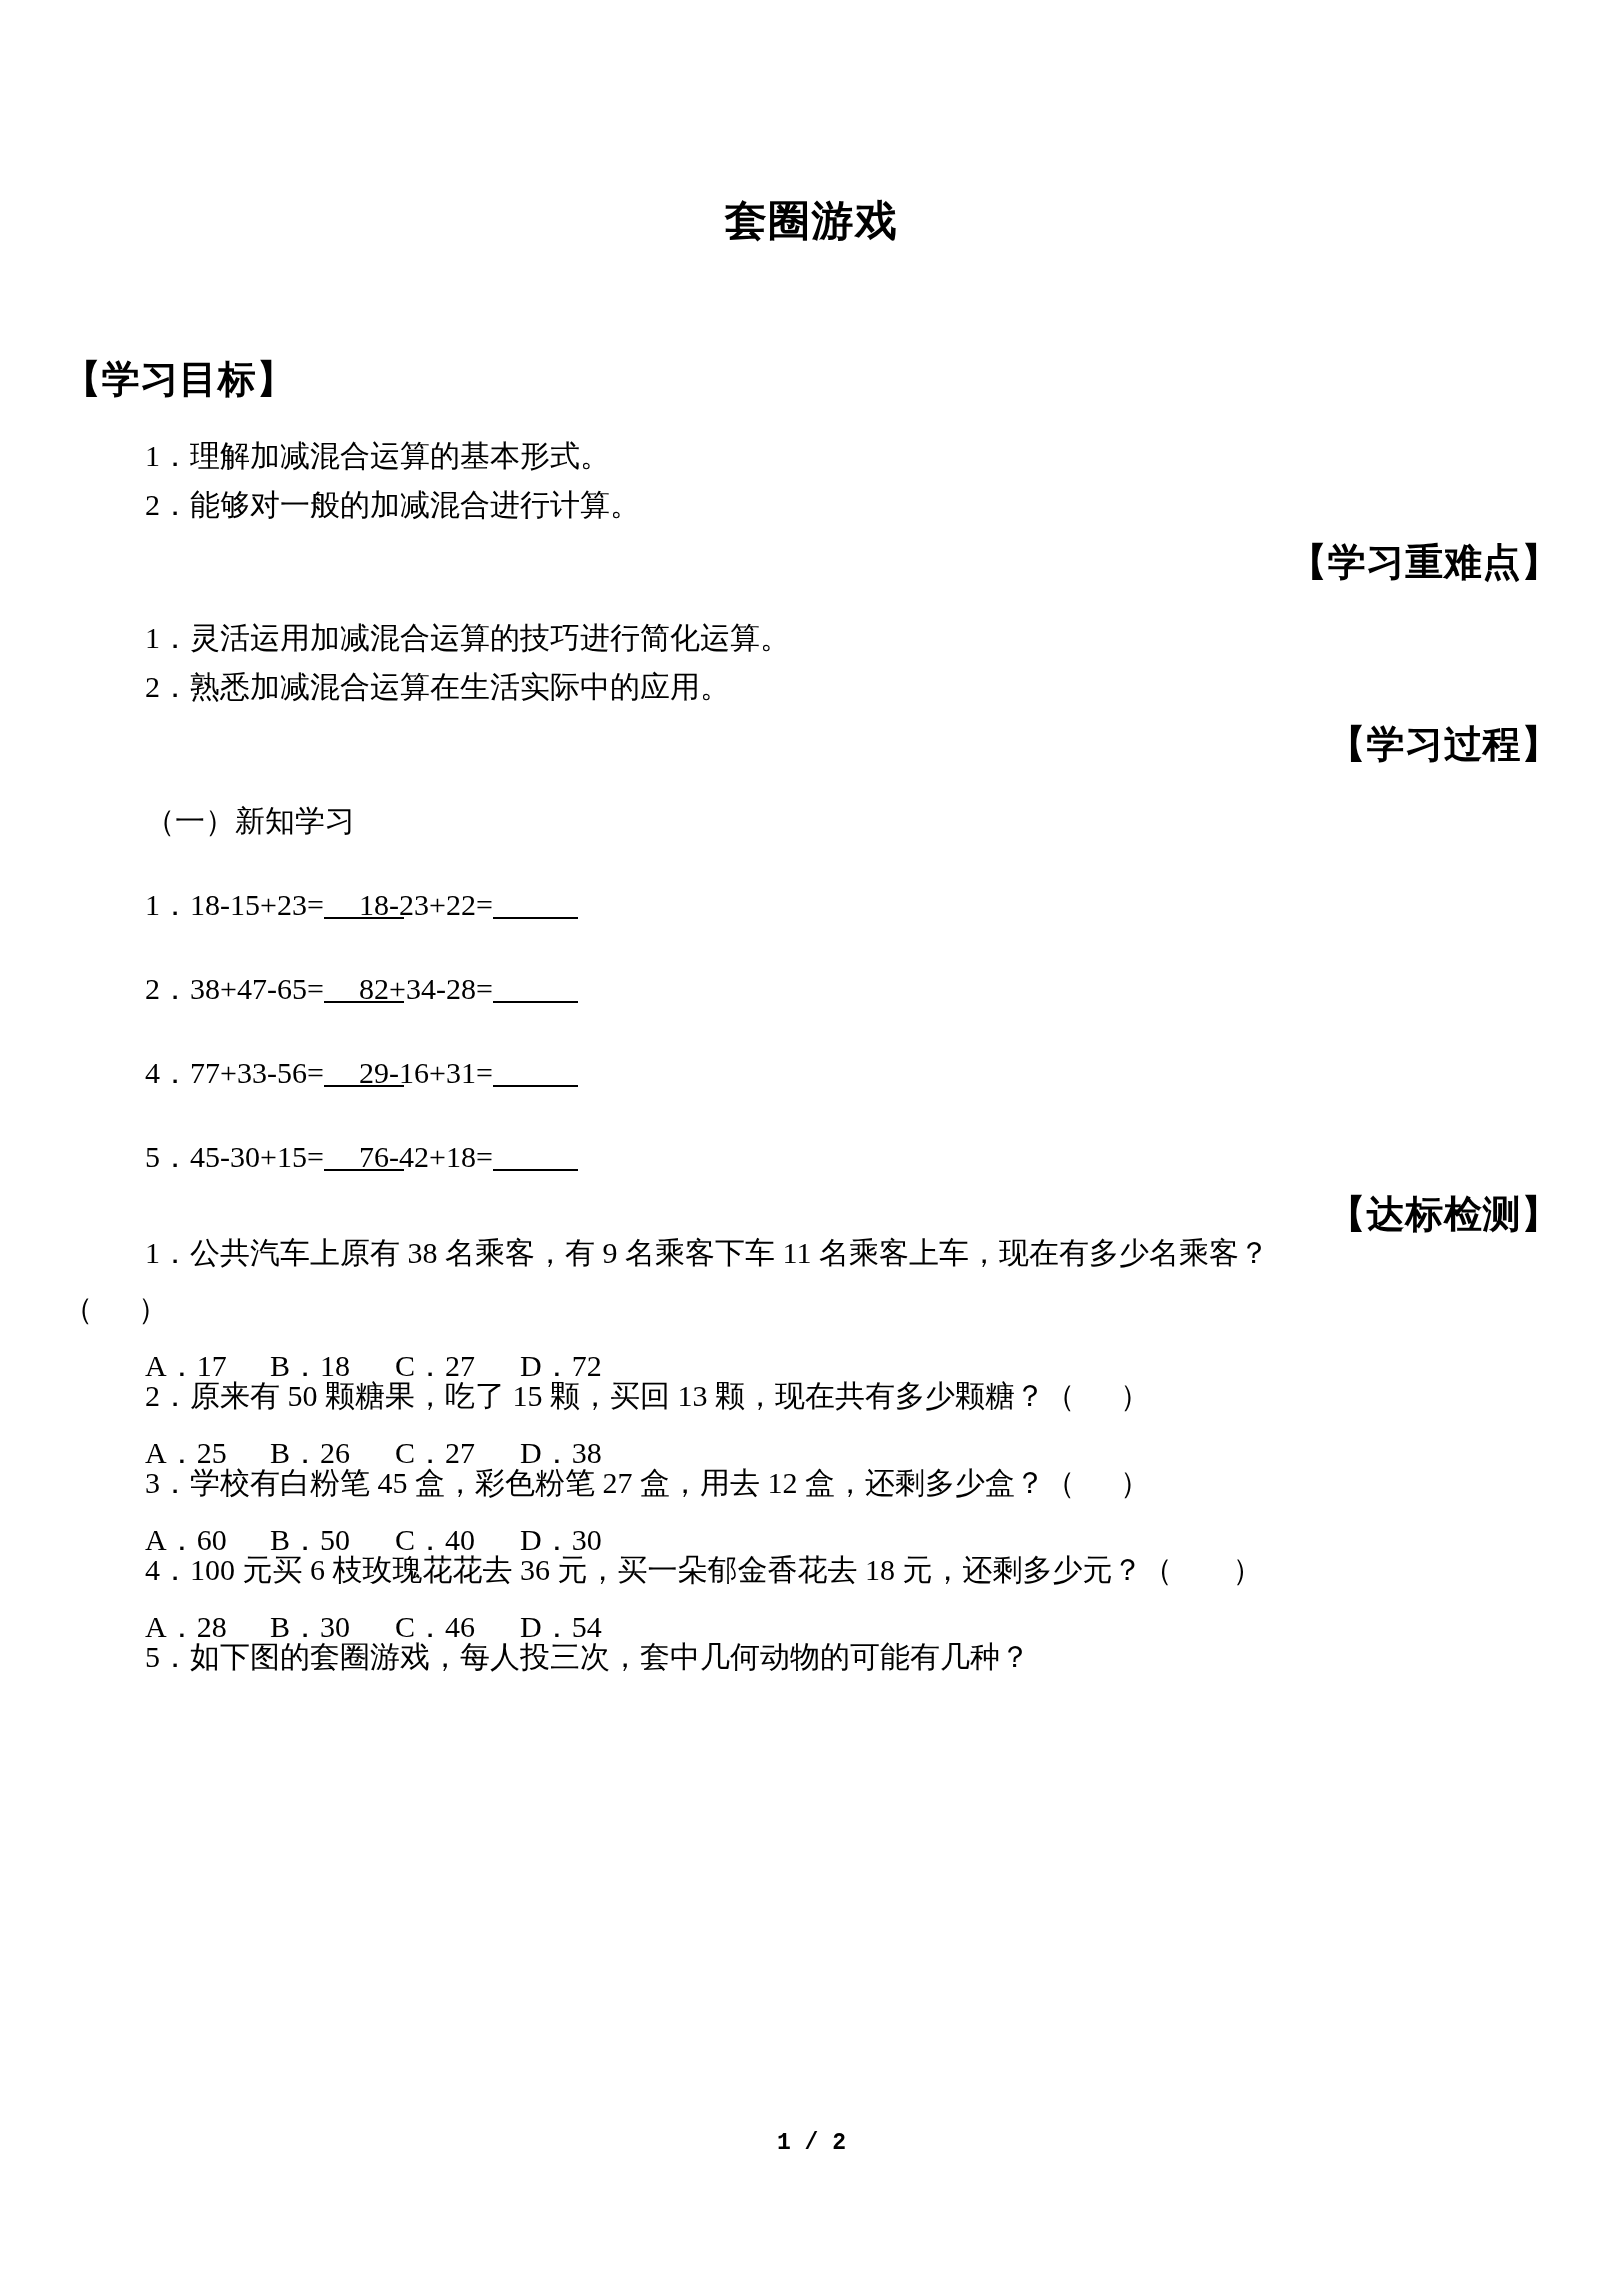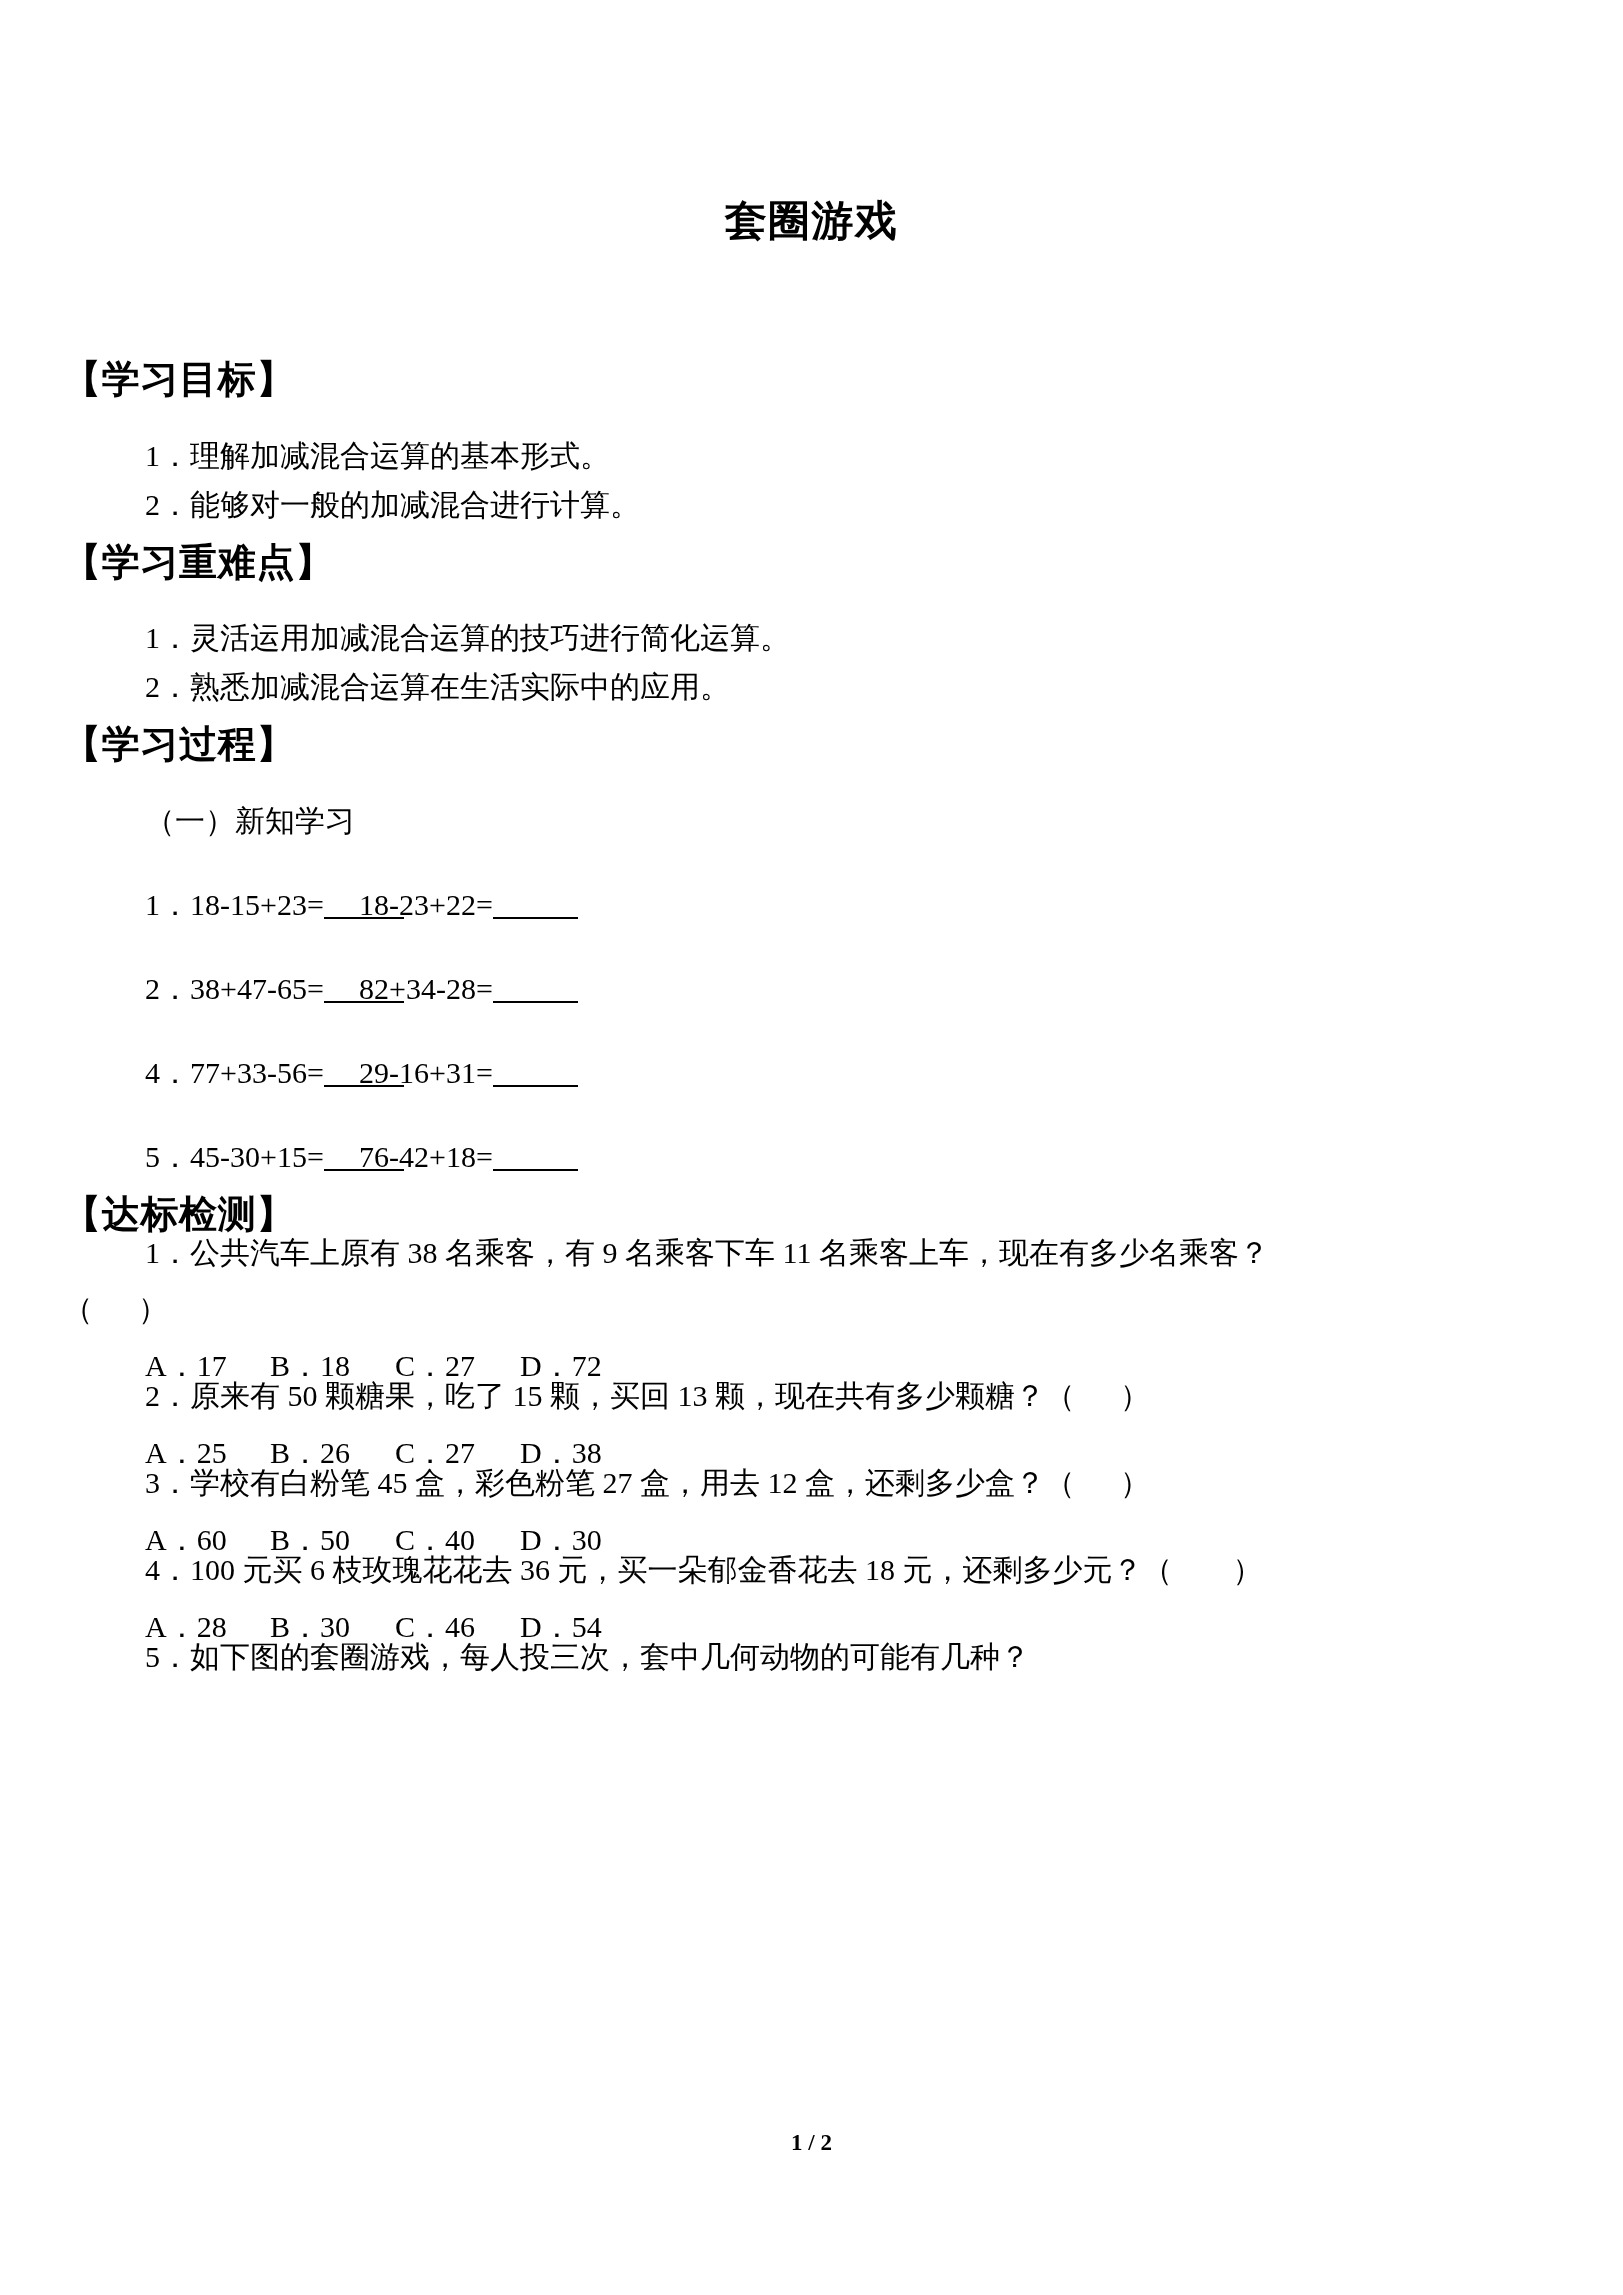--- a/index.html
+++ b/index.html
@@ -35,21 +35,21 @@
 
   
   .section-heading {
     font-size: 38px;
     font-weight: bold;
     letter-spacing: 0.7px;
     margin: 0;
     line-height: 1.25;
   }
   .sec-gap-1 { margin-top: 112px; }
-  .sec-gap   { margin-top: 19px; }
+  .sec-gap   { margin-top: 19px; text-align: right; }
 
   
   .para {
     font-size: 30px;
     line-height: 1.0;
     margin: 0;
     white-space: pre;
   }
   .indent {
     padding-left: 82px;
@@ -113,21 +113,21 @@
 
   
   .footer {
     position: absolute;
     left: 0;
     right: 0;
     top: 2130px;
     text-align: center;
     font-size: 23px;
     font-weight: bold;
-    font-family: Liberation Serif, serif;
+    font-family: Liberation Mono, monospace;
   }
 </style>
 </head>
 <body>
 
 <div class="page">
 
   <div class="doc-title">套圈游戏</div>
 
   <div class="section-heading sec-gap-1">【学习目标】</div>

